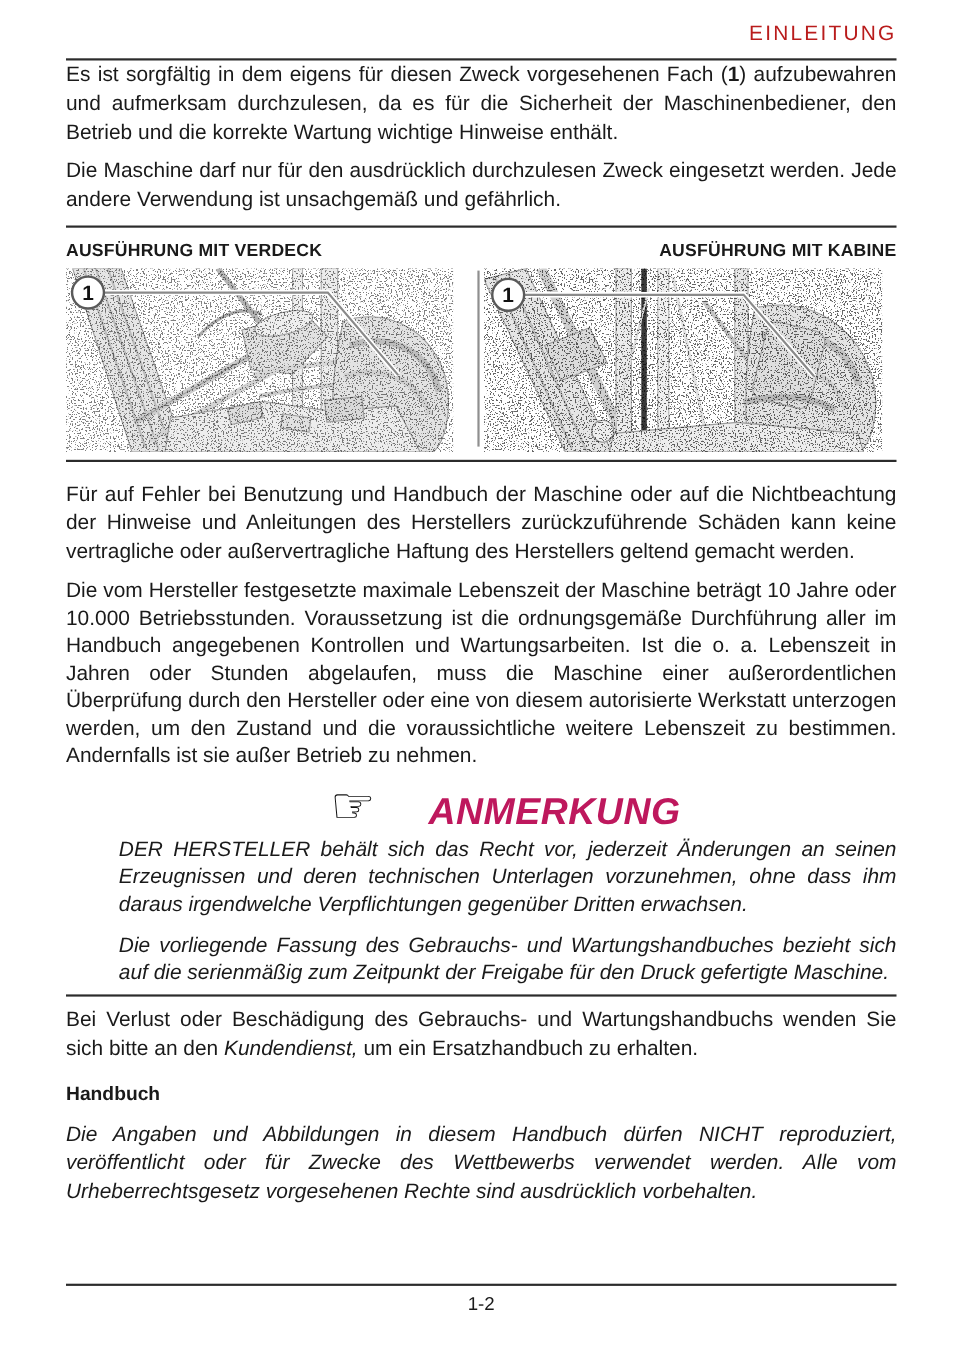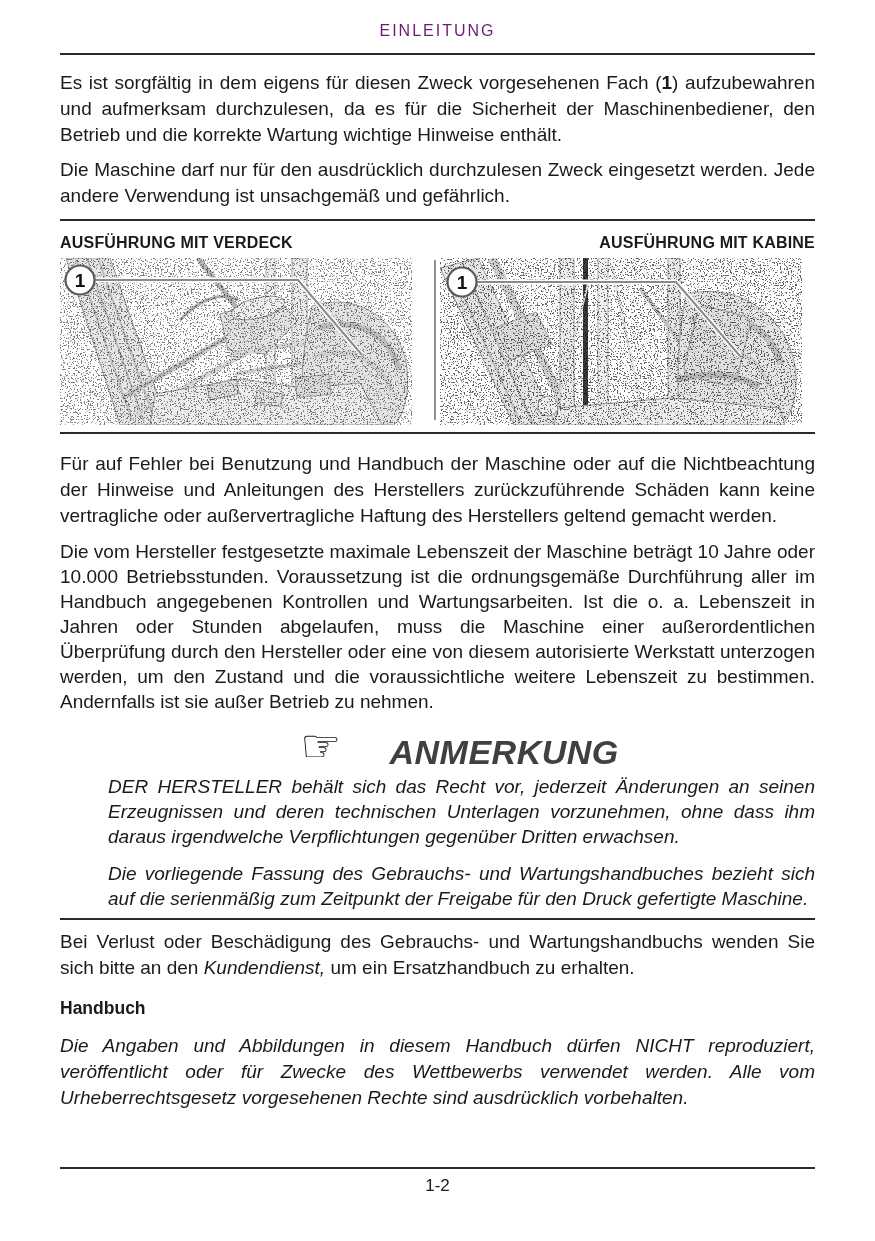--- a/index.html
+++ b/index.html
@@ -2,35 +2,35 @@
 <html><head>
 <meta charset="utf-8">
 <style>
   html,body{margin:0;padding:0;background:#ffffff;}
   .page{
     position:relative;box-sizing:border-box;width:875px;height:1241px;
     padding:20px 60px 0 60px;background:#ffffff;color:#1a1a1a;
     font-family:"Liberation Sans","DejaVu Sans",sans-serif;
     display:flex;flex-direction:column;overflow:hidden;
   }
-  .doc-title{font-size:16px;font-weight:400;letter-spacing:2px;text-align:center;margin:0;line-height:22px;color:#701a75;}
+  .doc-title{font-size:19px;font-weight:400;letter-spacing:2px;text-align:right;margin:0;line-height:22px;color:#b91c1c;}
   .rule{height:2px;background:#2b2b2b;border:0;flex:0 0 auto;}
   p.body{margin:0;font-size:19px;line-height:26px;text-align:justify;}
   p.tight{line-height:25px;}
   .b{font-weight:700;}
   .i{font-style:italic;}
   .caption-row{display:flex;justify-content:space-between;font-size:16px;font-weight:700;letter-spacing:.2px;margin-top:12px;line-height:20px;}
   .fig-row{display:flex;margin-top:5px;flex:0 0 auto;}
   .fig{display:block;background:#fff;}
   .fig-left{width:352px;height:167px;}
   .fig-right{width:362px;height:167px;}
   .fig-divider{width:2px;height:160px;background:#8f8f8f;margin:2px 4px 0 22px;}
   .note-header{display:flex;align-items:center;justify-content:center;gap:48px;height:48px;margin-top:8px;transform:translateX(22px);}
   .hand{font-family:"DejaVu Sans",sans-serif;font-size:46px;line-height:1;color:#111;}
-  .note-title{font-size:34px;font-weight:700;font-style:italic;letter-spacing:.5px;color:#404040;margin-top:12px;}
+  .note-title{font-size:34px;font-weight:700;font-style:italic;letter-spacing:.5px;color:#be185d;margin-top:12px;}
   p.note{margin:0 0 0 48px;font-size:19px;line-height:25px;font-style:italic;text-align:justify;}
   .copyright-title{font-size:17.5px;font-weight:700;margin:16px 0 0 0;line-height:22px;}
   .footer{margin-top:auto;padding-bottom:44px;flex:0 0 auto;}
   .page-num{text-align:center;font-size:17px;margin-top:6px;line-height:22px;}
 </style>
 </head>
 <body>
 
 <svg width="0" height="0" style="position:absolute" aria-hidden="true">
   <defs>
@@ -39,21 +39,21 @@
       <feColorMatrix in="n" type="matrix" values="0 0 0 0 0  0 0 0 0 0  0 0 0 0 0  0 0 0 22 -13"></feColorMatrix>
     </filter>
   </defs>
 </svg>
 
 <div class="page">
 
   <h1 class="doc-title">EINLEITUNG</h1>
   <div class="rule" style="margin-top:11px"></div>
 
-  <p class="body" style="margin-top:15px"><span>Es ist sorgfältig in dem eigens für diesen Zweck vorgesehenen Fach (</span><span class="b">1</span><span>) aufzubewahren und aufmerksam durchzulesen, da es für die Sicherheit der Maschinenbediener, den Betrieb und die korrekte Wartung wichtige Hinweise enthält.</span></p>
+  <p class="body" style="margin-top:1px"><span>Es ist sorgfältig in dem eigens für diesen Zweck vorgesehenen Fach (</span><span class="b">1</span><span>) aufzubewahren und aufmerksam durchzulesen, da es für die Sicherheit der Maschinenbediener, den Betrieb und die korrekte Wartung wichtige Hinweise enthält.</span></p>
 
   <p class="body" style="margin-top:9px">Die Maschine darf nur für den ausdrücklich durchzulesen Zweck eingesetzt werden. Jede andere Verwendung ist unsachgemäß und gefährlich.</p>
 
   <div class="rule" style="margin-top:10px"></div>
 
   <div class="caption-row">
     <span>AUSFÜHRUNG MIT VERDECK</span>
     <span>AUSFÜHRUNG MIT KABINE</span>
   </div>
 

